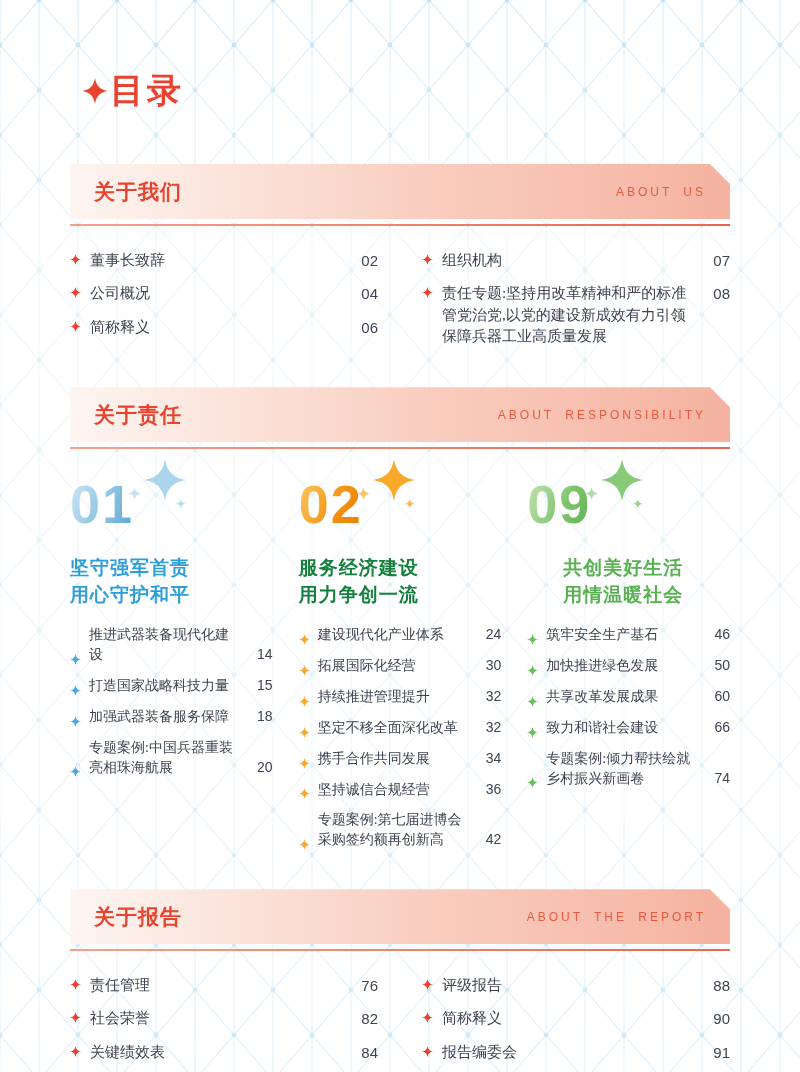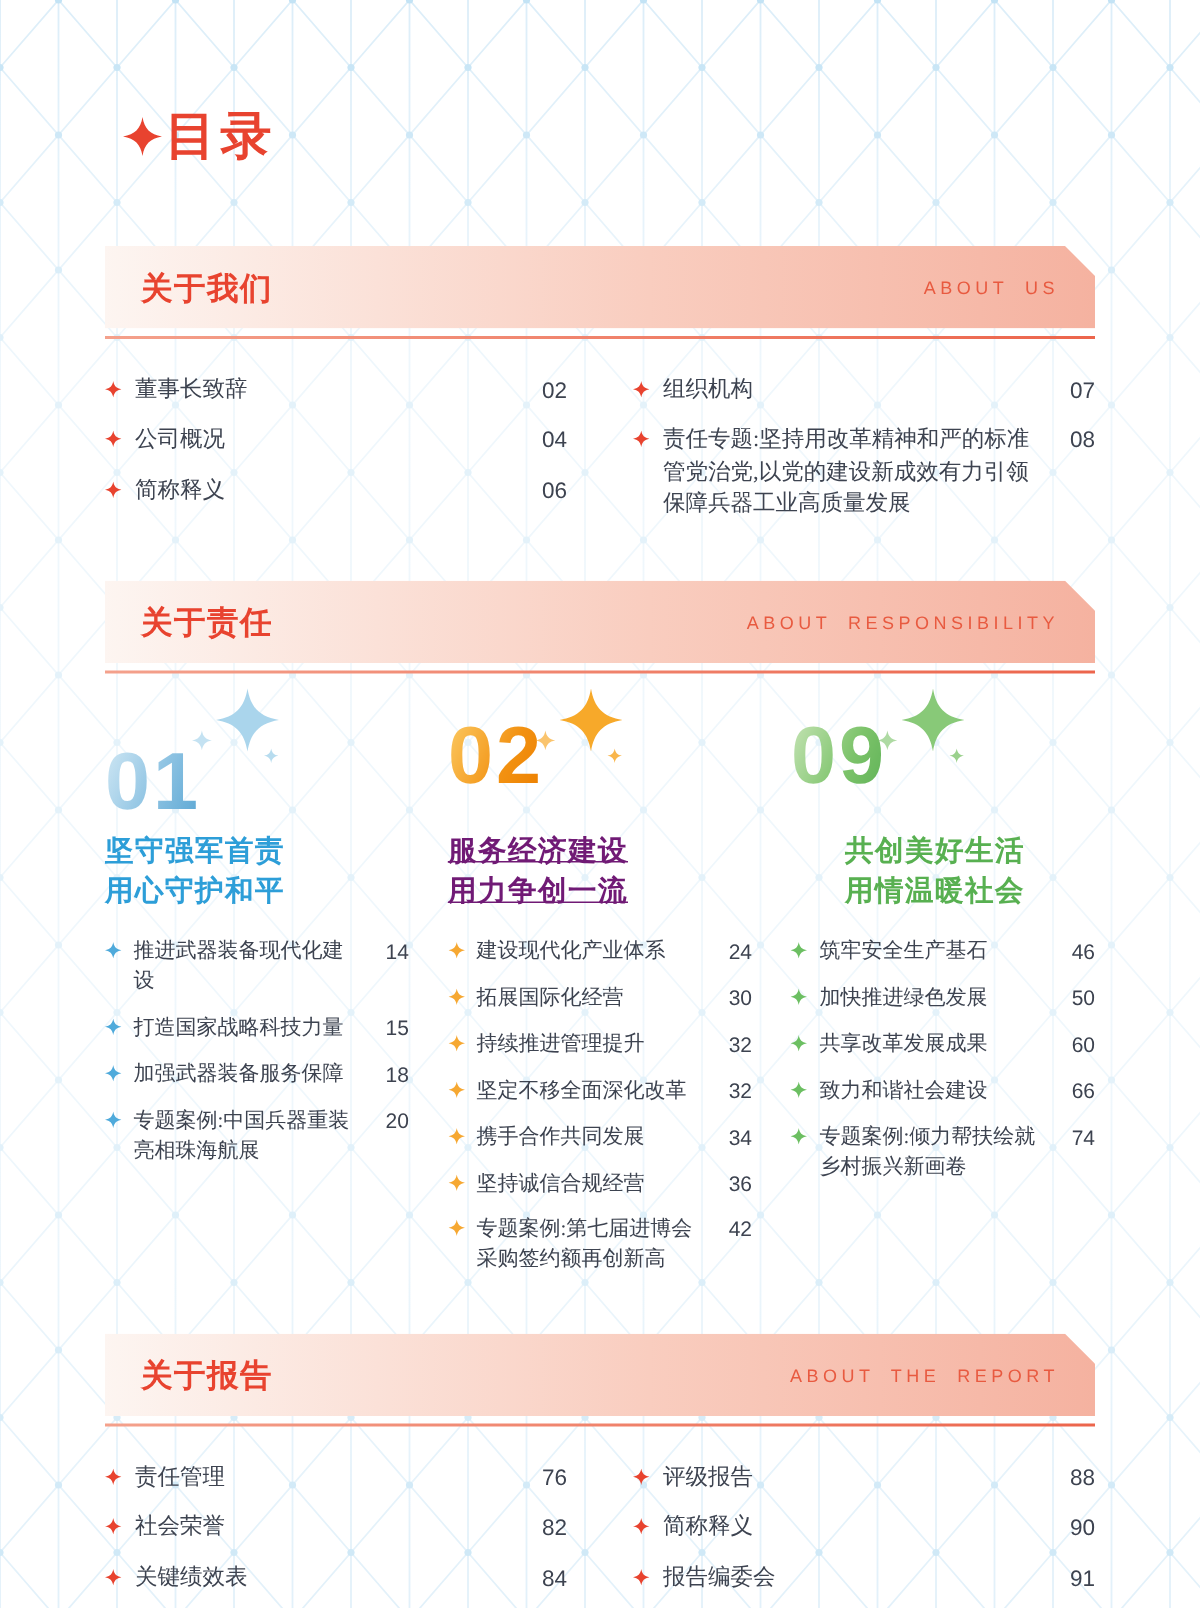--- a/index.html
+++ b/index.html
@@ -55,37 +55,37 @@
   .row .num{flex:0 0 34px;text-align:right;}
 
   
   .chapters{display:grid;grid-template-columns:repeat(3,1fr);column-gap:26px;margin-top:14px;}
   .chap-num-wrap{position:relative;height:76px;margin-top:10px;}
   .chap-num{
     font-size:54px;font-weight:800;line-height:1.15;letter-spacing:2px;
     display:inline-block;
     -webkit-background-clip:text;background-clip:text;color:transparent;
   }
-  .theme-blue .chap-num{background-image:linear-gradient(115deg,#CFE7F4 5%,#8CC2E2 55%,#5DA8D4 95%);margin-top:17px;}
+  .theme-blue .chap-num{background-image:linear-gradient(115deg,#CFE7F4 5%,#8CC2E2 55%,#5DA8D4 95%);}
   .theme-orange .chap-num{background-image:linear-gradient(115deg,#FBC860 5%,#F29111 60%,#EC7F00 95%);}
   .theme-green .chap-num{background-image:linear-gradient(115deg,#C4E3B4 5%,#7CC36A 60%,#5FB257 95%);}
   .spark-cluster{position:absolute;left:56px;top:-16px;width:66px;height:66px;}
   .spark-cluster path{fill:currentColor;}
   .theme-blue .spark-cluster{color:#A5D3EB;}
   .theme-orange .spark-cluster{color:#F7A41F;}
   .theme-green .spark-cluster{color:#82C671;}
   .s-big{opacity:.95;}
   .s-small{opacity:.65;}
   .s-tiny{opacity:.8;}
   .chap-heading{margin:6px 0 16px;font-size:19px;font-weight:bold;line-height:1.42;letter-spacing:1px;}
   .chap-heading span{display:block;}
   .theme-blue .chap-heading{color:#2D9ED8;}
-  .theme-orange .chap-heading{color:#701a75;text-decoration:underline;}
+  .theme-orange .chap-heading{color:#15803d;}
   .theme-green .chap-heading{color:#58B051;margin-left:36px;}
-  .chap-items .row{font-size:14px;margin-bottom:11px;}
+  .chap-items .row{font-size:14px;margin-bottom:11px;align-items:flex-end;}
   .chap-items .bullet{flex-basis:19px;margin-top:3px;}
   .chap-items .row .num{flex-basis:26px;}
   .theme-blue .bullet{color:#4FAADB;}
   .theme-orange .bullet{color:#F6A832;}
   .theme-green .bullet{color:#6CBF62;}
 </style>
 </head>
 <body>
 
 <svg class="bg-svg" width="800" height="1072">

